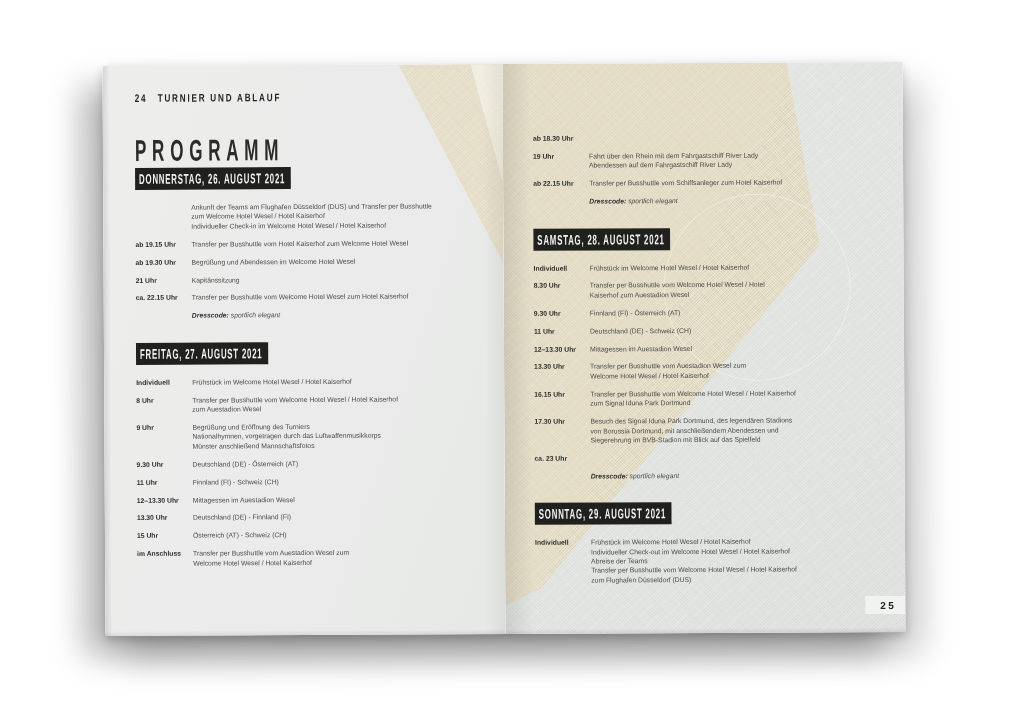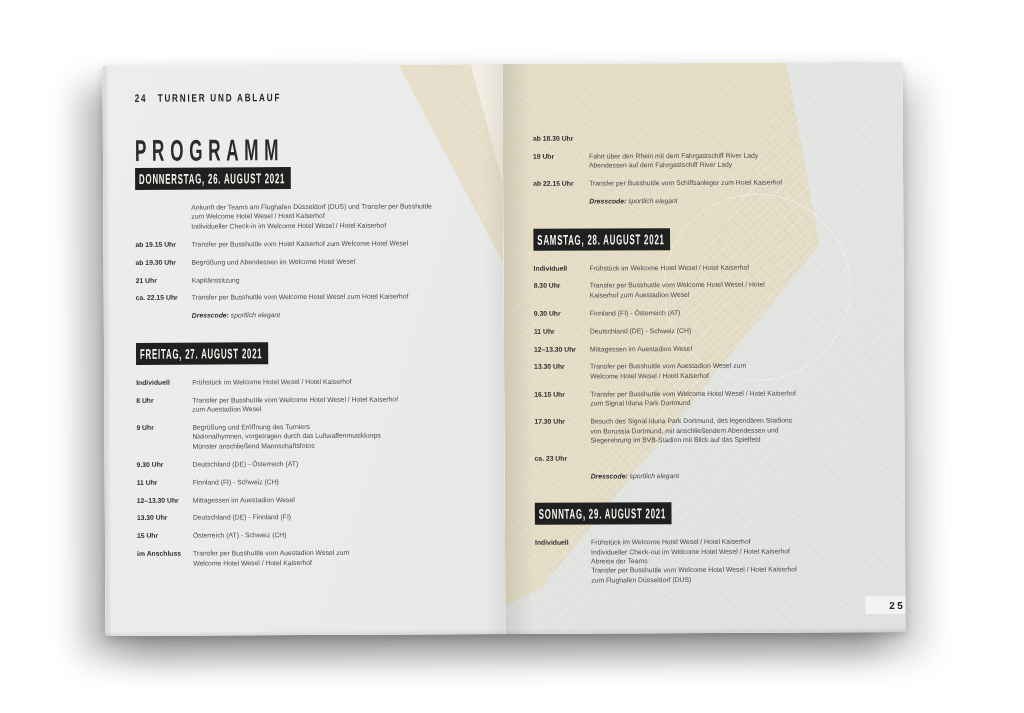--- a/index.html
+++ b/index.html
@@ -66,21 +66,21 @@
 
   .row{display:flex;margin-bottom:8.5px;}
   .time{flex:0 0 56px;font-size:6.8px;font-weight:700;color:#2e2e2e;line-height:9.4px;white-space:nowrap;}
   .desc{font-size:6.8px;color:#4a4a4a;line-height:9.4px;white-space:nowrap;}
   .dc-label{font-weight:700;font-style:italic;color:#2e2e2e;}
   .dc-value{font-style:italic;}
 
   .page-num-band{
     position:absolute;right:0;top:534px;width:40px;height:18px;z-index:4;
     background:rgba(245,246,244,0.85);display:flex;align-items:center;justify-content:flex-end;
-    padding-right:0;box-sizing:border-box;
+    padding-right:9px;box-sizing:border-box;
   }
   .page-num{font-size:10px;font-weight:700;letter-spacing:2.5px;color:#242424;}
 </style>
 </head>
 <body>
 
 <div class="booklet">
 
   <div class="page page-left">
     <div class="decor wedge-left texture"></div>

